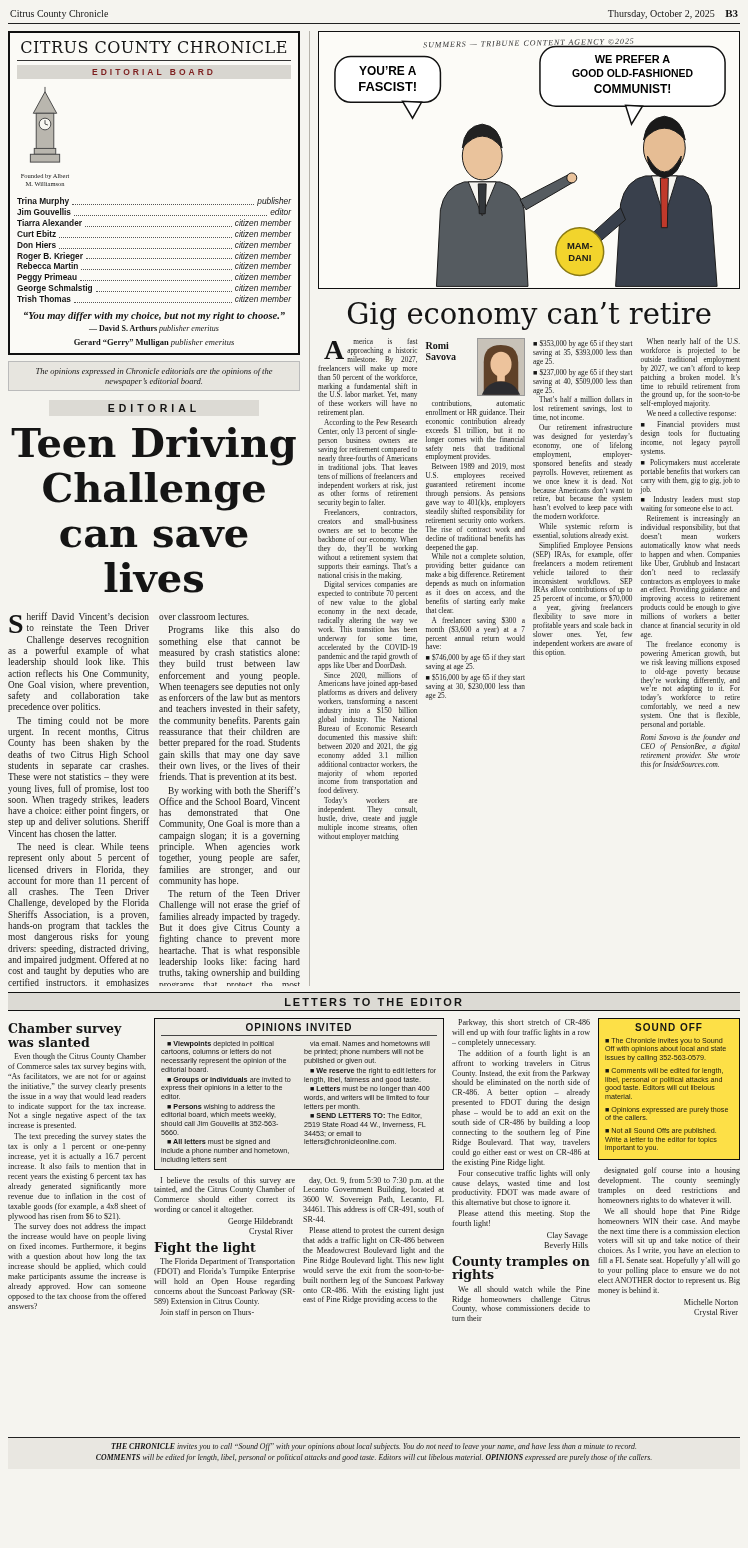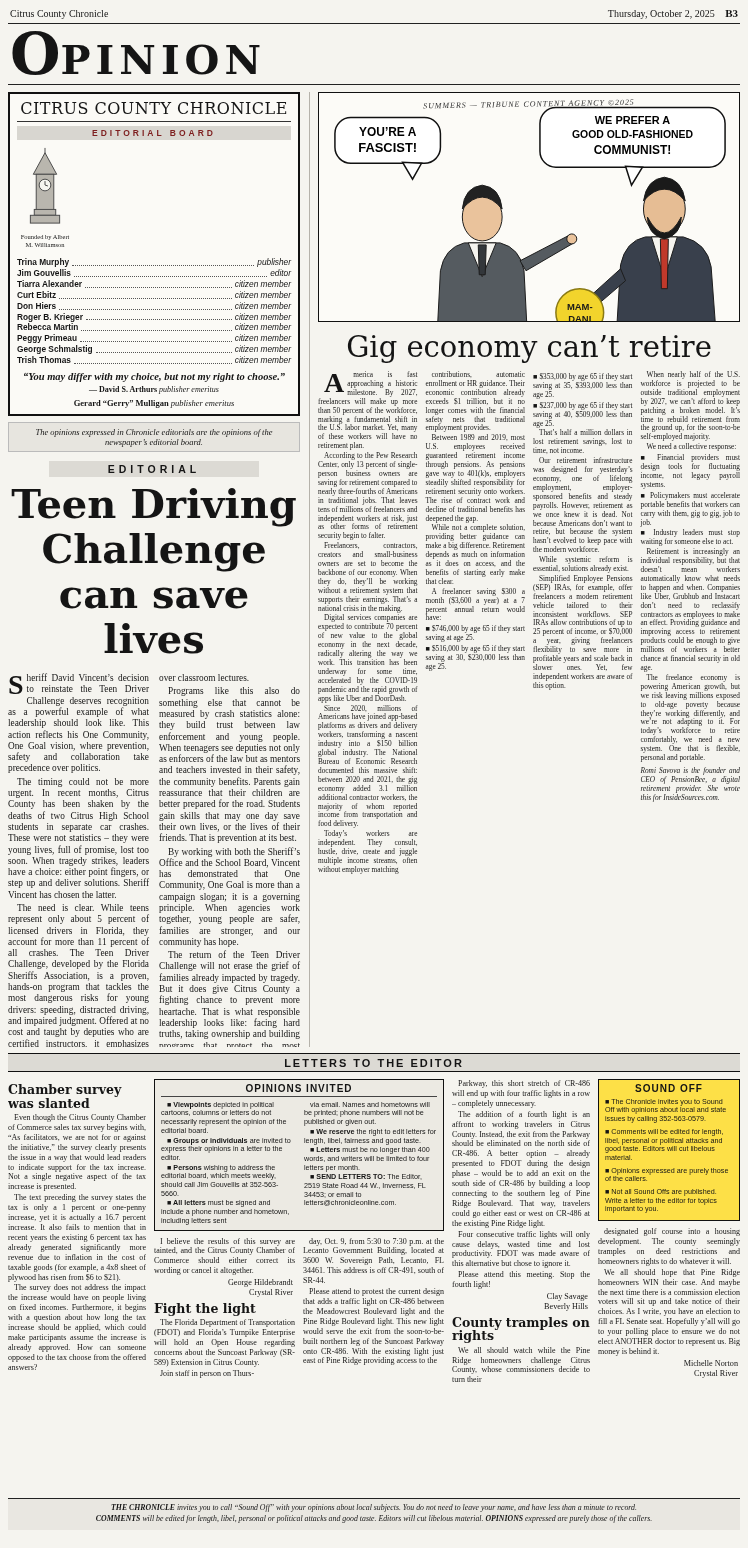--- a/index.html
+++ b/index.html
@@ -53,21 +53,21 @@
               font-size: 10.5px; padding: 2px 0; }
   .ed-headline { text-align: center; font-family: "DejaVu Serif", serif; font-weight: bold;
                  font-size: 40px; line-height: 45px; margin: 4px 0 12px; }
   .ed-body { display: flex; gap: 10px; text-align: justify; font-size: 9.3px; line-height: 11.3px; }
   .ed-col { flex: 1; min-width: 0; }
   .ed-body p { text-indent: 9px; margin-bottom: 2px; }
   p.first { text-indent: 0; }
   .dropcap { float: left; font-size: 28px; line-height: 22px; font-weight: bold; padding: 1px 3px 0 0; }
 
   
-  .cartoon { border: 1.5px solid #111; height: 230px; background: #fcfbf7; overflow: hidden; }
+  .cartoon { border: 1.5px solid #111; height: 258px; background: #fcfbf7; overflow: hidden; }
 
   
   .gig-headline { text-align: center; font-family: "DejaVu Serif", serif; font-weight: 400;
                   font-size: 29px; margin: 8px 0 7px; }
   .gig-body { display: flex; gap: 8px; height: 648px; overflow: hidden; text-align: justify;
               font-size: 7.3px; line-height: 8.9px; }
   .g-col { flex: 1; min-width: 0; }
   .gig-body p { text-indent: 6px; margin-bottom: 1px; }
   .gig-body p.bullet { text-indent: 0; margin-top: 2px; }
   .byline-row { display: flex; gap: 4px; margin-bottom: 4px; align-items: flex-start; }
@@ -117,23 +117,20 @@
 <div class="page">
 
   <header class="topbar">
     <span>Citrus County Chronicle</span>
     <span>
       <span>Thursday, October 2, 2025</span>
       <span class="pagenum">B3</span>
     </span>
   </header>
 
-  <div class="masthead">
-    <span class="mast-O">O</span><span class="mast-rest">PINION</span>
-  </div>
 
   <div class="main">
 
     <div class="left-col">
 
       <div class="board-box">
         <div class="bb-title">CITRUS COUNTY CHRONICLE</div>
         <div class="bb-bar">EDITORIAL BOARD</div>
         <div class="bb-row">
           <div class="bb-logo">
@@ -284,20 +281,30 @@
       <div class="gig-body">
         <div class="g-col">
           <p class="first"><span class="dropcap">A</span><span>merica is fast approaching a historic milestone. By 2027, freelancers will make up more than 50 percent of the workforce, marking a fundamental shift in the U.S. labor market. Yet, many of these workers will have no retirement plan.</span></p>
           <p>According to the Pew Research Center, only 13 percent of single-person business owners are saving for retirement compared to nearly three-fourths of Americans in traditional jobs. That leaves tens of millions of freelancers and independent workers at risk, just as other forms of retirement security begin to falter.</p>
           <p>Freelancers, contractors, creators and small-business owners are set to become the backbone of our economy. When they do, they’ll be working without a retirement system that supports their earnings. That’s a national crisis in the making.</p>
           <p>Digital services companies are expected to contribute 70 percent of new value to the global economy in the next decade, radically altering the way we work. This transition has been underway for some time, accelerated by the COVID-19 pandemic and the rapid growth of apps like Uber and DoorDash.</p>
           <p>Since 2020, millions of Americans have joined app-based platforms as drivers and delivery workers, transforming a nascent industry into a $150 billion global industry. The National Bureau of Economic Research documented this massive shift: between 2020 and 2021, the gig economy added 3.1 million additional contractor workers, the majority of whom reported income from transportation and food delivery.</p>
           <p>Today’s workers are independent. They consult, hustle, drive, create and juggle multiple income streams, often without employer matching</p>
         </div>
         <div class="g-col">
+          <div class="byline-row">
+            <div class="byline-name">Romi Savova</div>
+            <svg class="headshot" viewBox="0 0 48 58">
+              <rect x="0" y="0" width="48" height="58" fill="#c8c2b8"></rect>
+              <path d="M6,58 L6,24 Q6,6 24,6 Q42,6 42,24 L42,58 Z" fill="#5f4128"></path>
+              <ellipse cx="24" cy="26" rx="11" ry="13" fill="#edc39c"></ellipse>
+              <rect x="20" y="35" width="8" height="9" fill="#edc39c"></rect>
+              <path d="M4,58 Q10,44 24,44 Q38,44 44,58 Z" fill="#2c2c30"></path>
+            </svg>
+          </div>
           <p class="first">contributions, automatic enrollment or HR guidance. Their economic contribution already exceeds $1 trillion, but it no longer comes with the financial safety nets that traditional employment provides.</p>
           <p>Between 1989 and 2019, most U.S. employees received guaranteed retirement income through pensions. As pensions gave way to 401(k)s, employers steadily shifted responsibility for retirement security onto workers. The rise of contract work and decline of traditional benefits has deepened the gap.</p>
           <p>While not a complete solution, providing better guidance can make a big difference. Retirement depends as much on information as it does on access, and the benefits of starting early make that clear.</p>
           <p>A freelancer saving $300 a month ($3,600 a year) at a 7 percent annual return would have:</p>
           <p class="bullet">■ $746,000 by age 65 if they start saving at age 25.</p>
           <p class="bullet">■ $516,000 by age 65 if they start saving at 30, $230,000 less than age 25.</p>
         </div>
         <div class="g-col">
           <p class="bullet">■ $353,000 by age 65 if they start saving at 35, $393,000 less than age 25.</p>
           <p class="bullet">■ $237,000 by age 65 if they start saving at 40, $509,000 less than age 25.</p>

